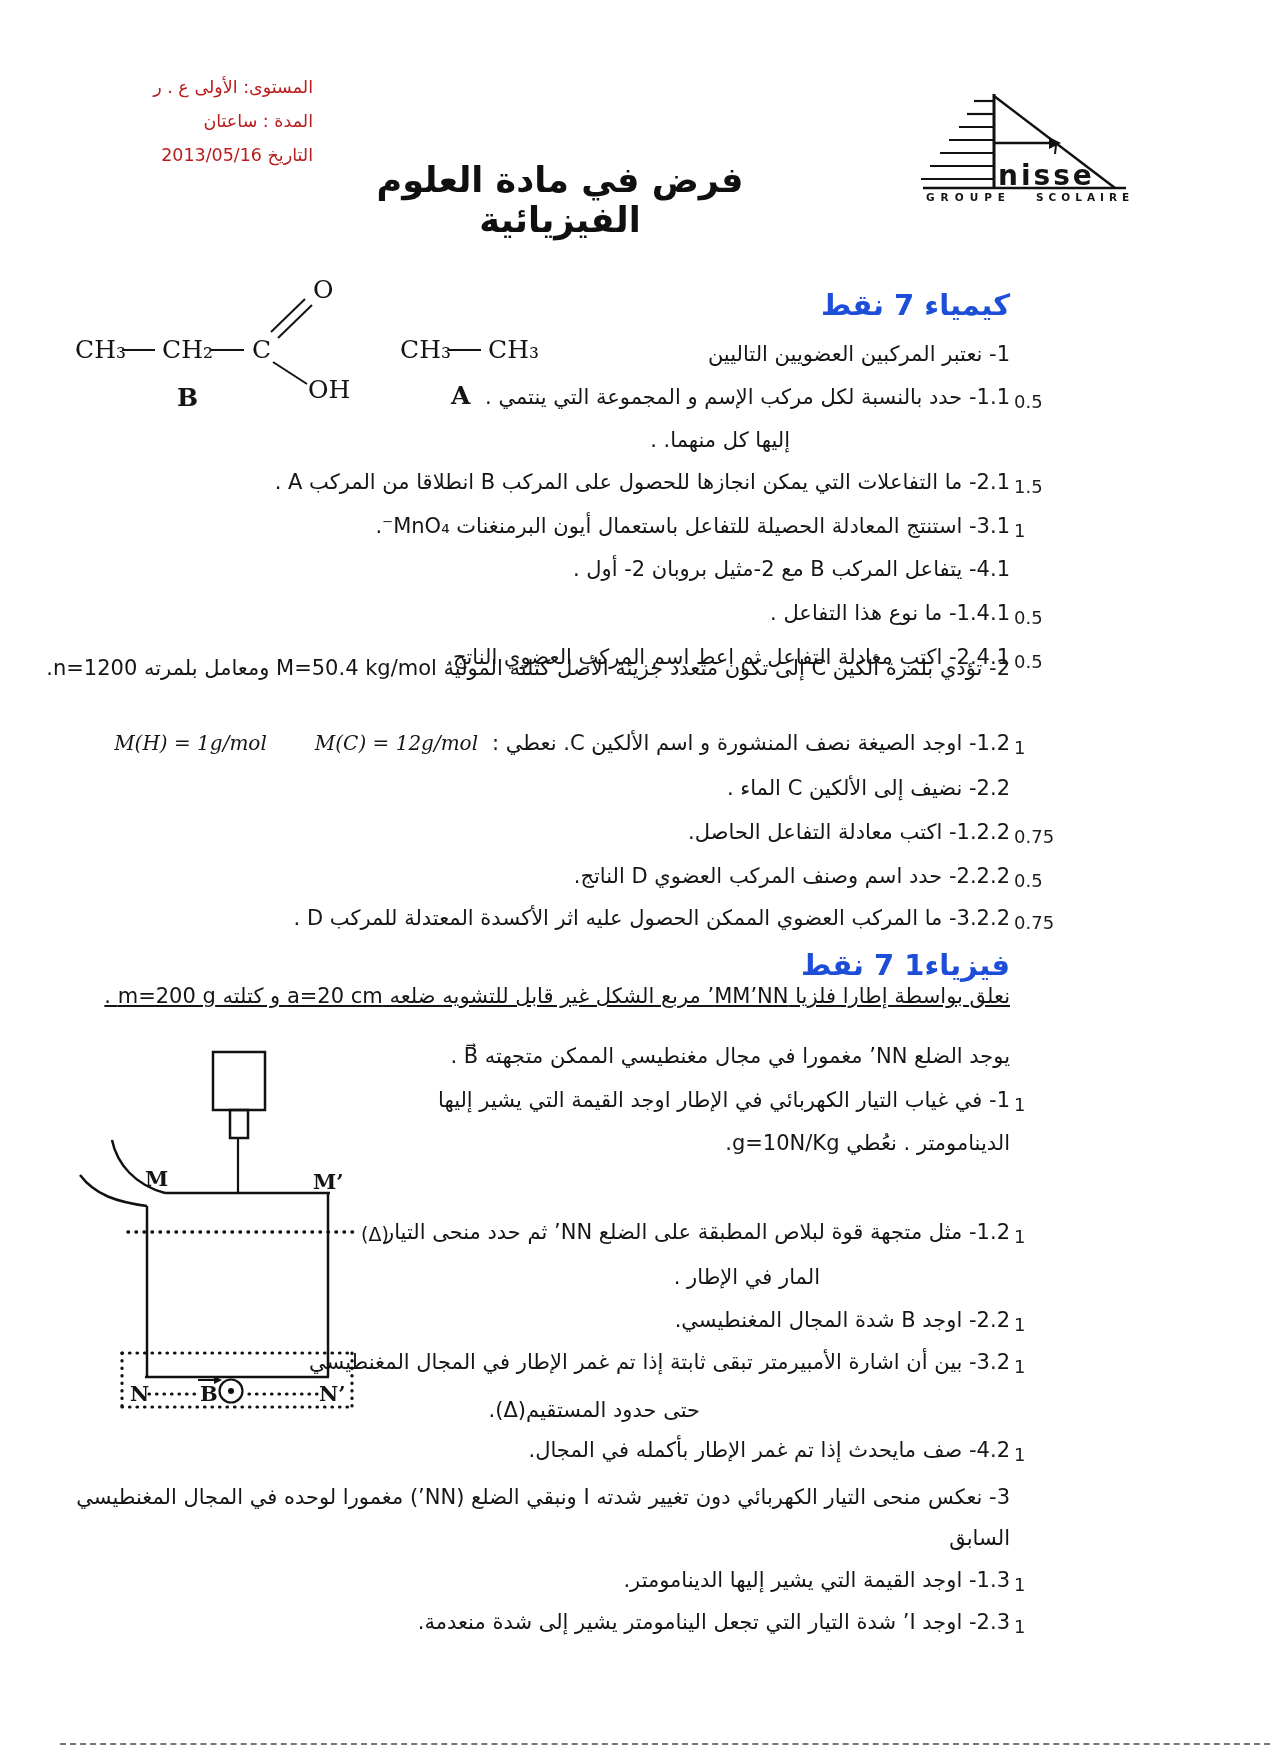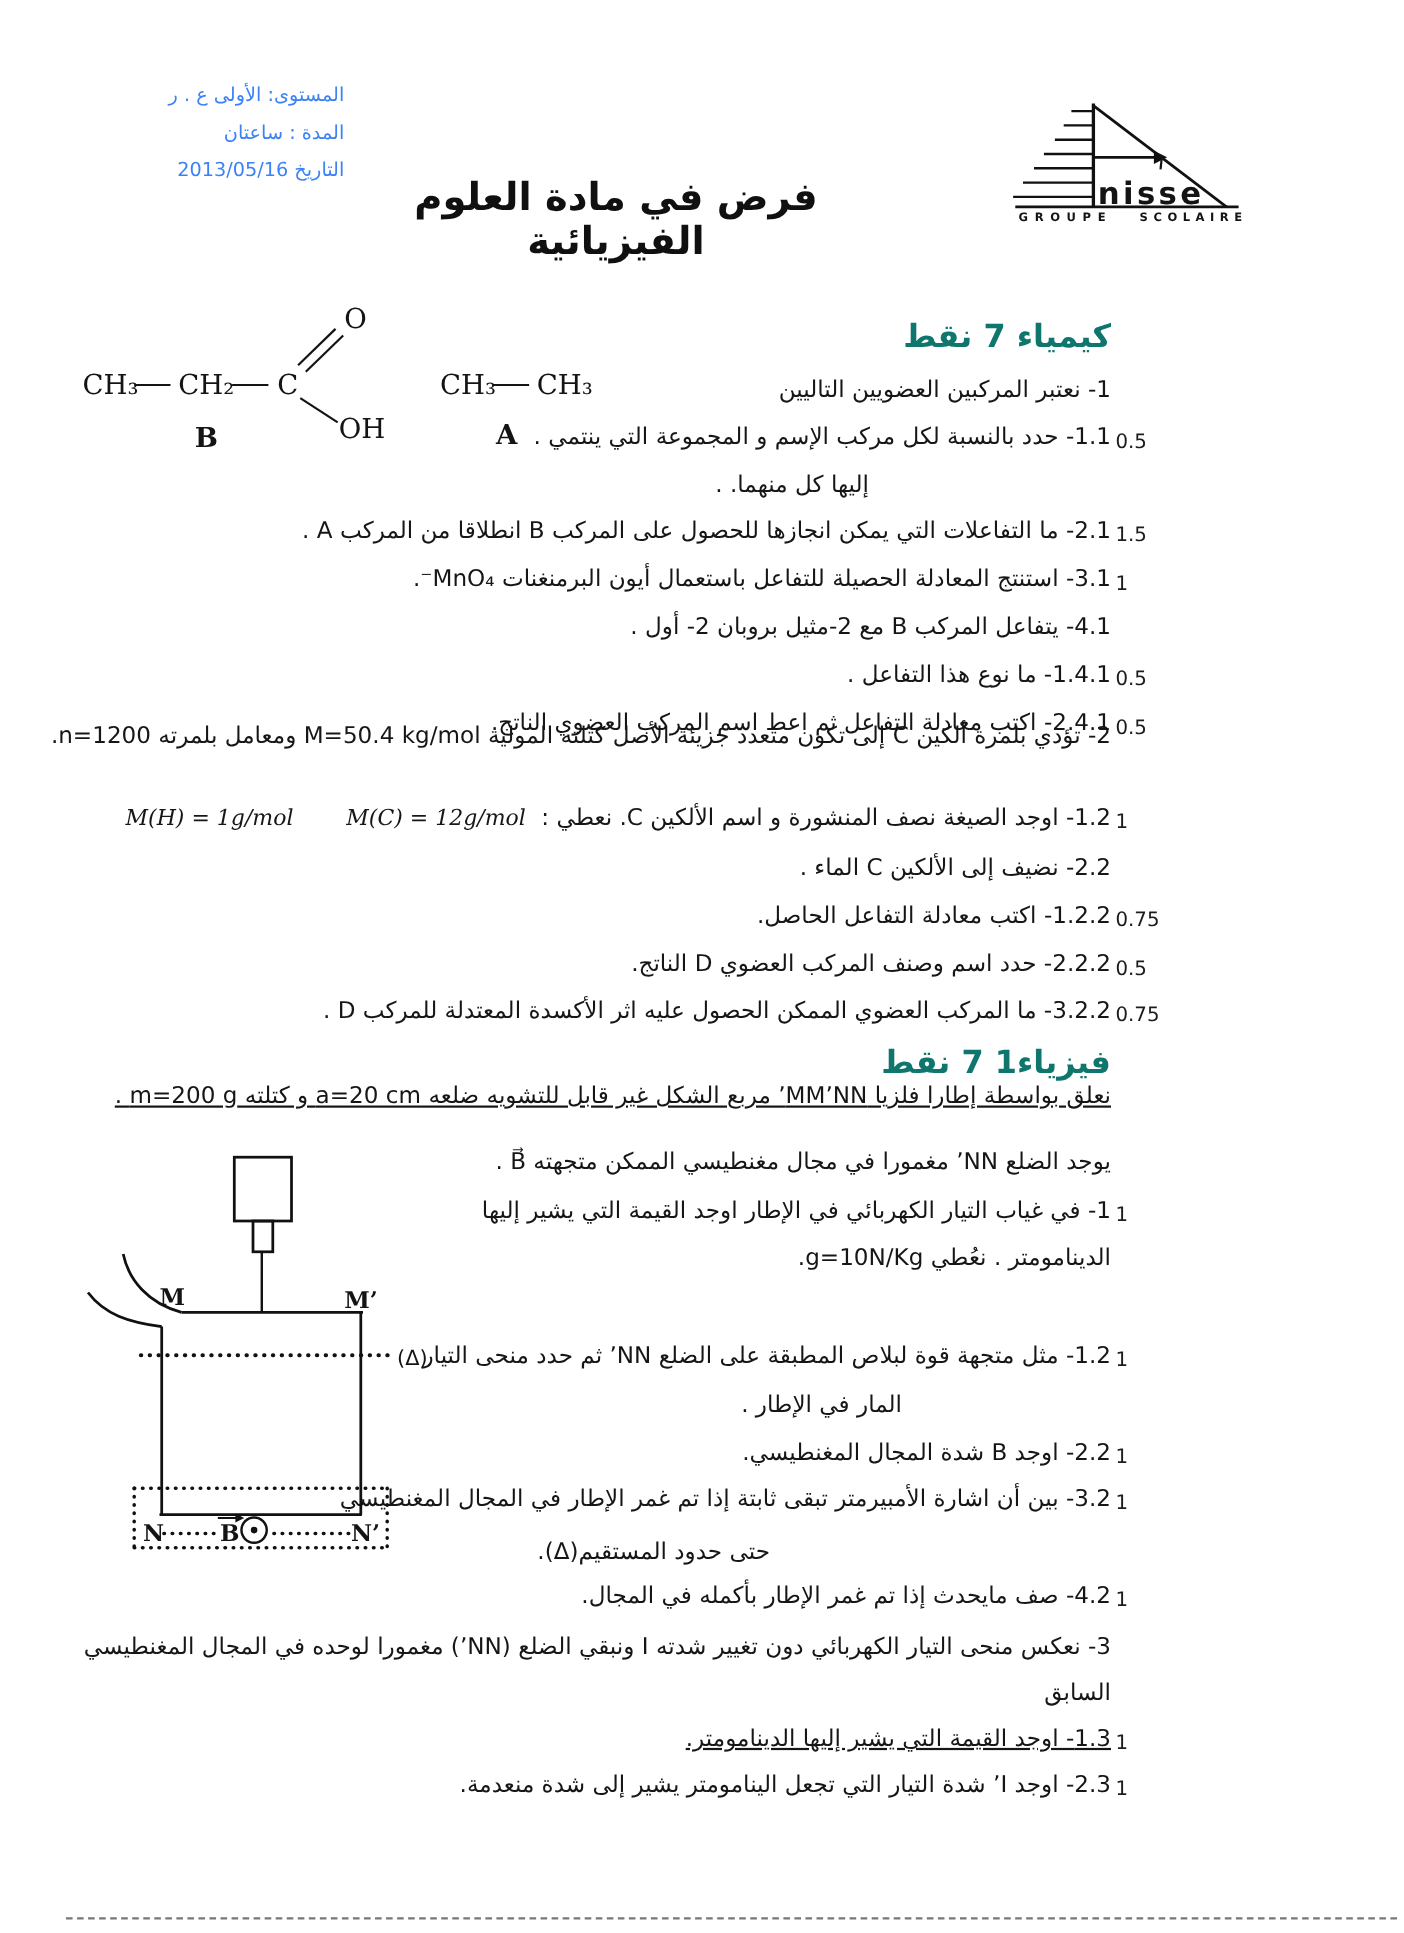--- a/index.html
+++ b/index.html
@@ -8,35 +8,35 @@
     width:1276px; height:1757px;
     background:#ffffff;
     font-family:"DejaVu Sans", sans-serif;
     color:#141414;
     overflow:hidden;
   }
   
   .exam-info {
     position:absolute; left:95px; top:70px; width:218px;
     direction:rtl; text-align:right;
-    font-size:17.5px; line-height:1.95; color:#3b82f6;
+    font-size:17.5px; line-height:1.95; color:#b91c1c;
   }
   
   .exam-title {
     position:absolute; left:330px; top:160px; width:460px;
     direction:rtl; text-align:center;
     font-weight:bold; font-size:35px; color:#101010;
   }
   
   .logo-svg { position:absolute; left:918px; top:88px; }
   
   .section-header {
     position:absolute; right:266px;
     direction:rtl; text-align:right; white-space:nowrap;
-    font-weight:bold; font-size:29px; color:#0f766e;
+    font-weight:bold; font-size:29px; color:#1d4ed8;
   }
   
   .line {
     position:absolute; right:266px;
     direction:rtl; text-align:right; white-space:nowrap;
     font-size:21px; color:#161616;
   }
   .grade {
     position:absolute; right:-48px; top:6px; width:44px;
     direction:ltr; text-align:left;
@@ -141,21 +141,21 @@
   <div class="line" style="top:1088px;"><span>1- في غياب التيار الكهربائي في الإطار اوجد القيمة التي يشير إليها</span><span class="grade">1</span></div>
   <div class="line" style="top:1131px;"><span>الدينامومتر . نعُطي g=10N/Kg.</span></div>
   <div class="line" style="top:1220px;"><span>1.2- مثل متجهة قوة لبلاص المطبقة على الضلع NN’ ثم حدد منحى التيار</span><span class="grade">1</span></div>
   <div class="line" style="top:1265px; right:456px;"><span>المار في الإطار .</span></div>
   <div class="line" style="top:1308px;"><span>2.2- اوجد B شدة المجال المغنطيسي.</span><span class="grade">1</span></div>
   <div class="line" style="top:1350px;"><span>3.2- بين أن اشارة الأمبيرمتر تبقى ثابتة إذا تم غمر الإطار في المجال المغنطيسي</span><span class="grade">1</span></div>
   <div class="line" style="top:1398px; right:576px;"><span>حتى حدود المستقيم(Δ).</span></div>
   <div class="line" style="top:1438px;"><span>4.2- صف مايحدث إذا تم غمر الإطار بأكمله في المجال.</span><span class="grade">1</span></div>
   <div class="line" style="top:1485px;"><span>3- نعكس منحى التيار الكهربائي دون تغيير شدته I ونبقي الضلع (NN’) مغمورا لوحده في المجال المغنطيسي</span></div>
   <div class="line" style="top:1526px;"><span>السابق</span></div>
-  <div class="line" style="top:1568px;text-decoration:underline;"><span>1.3- اوجد القيمة التي يشير إليها الدينامومتر.</span><span class="grade">1</span></div>
+  <div class="line" style="top:1568px;"><span>1.3- اوجد القيمة التي يشير إليها الدينامومتر.</span><span class="grade">1</span></div>
   <div class="line" style="top:1610px;"><span>2.3- اوجد I’ شدة التيار التي تجعل الينامومتر يشير إلى شدة منعدمة.</span><span class="grade">1</span></div>
 
   <svg class="diagram-svg" width="335" height="385" viewBox="0 0 335 385">
 
     <g>
       <rect x="158" y="12" width="52" height="58" fill="none" stroke="#111" stroke-width="2.5"></rect>
       <rect x="175" y="70" width="18" height="28" fill="none" stroke="#111" stroke-width="2.5"></rect>
       <line x1="183" y1="98" x2="183" y2="153" stroke="#111" stroke-width="2.2"></line>
     </g>
 

